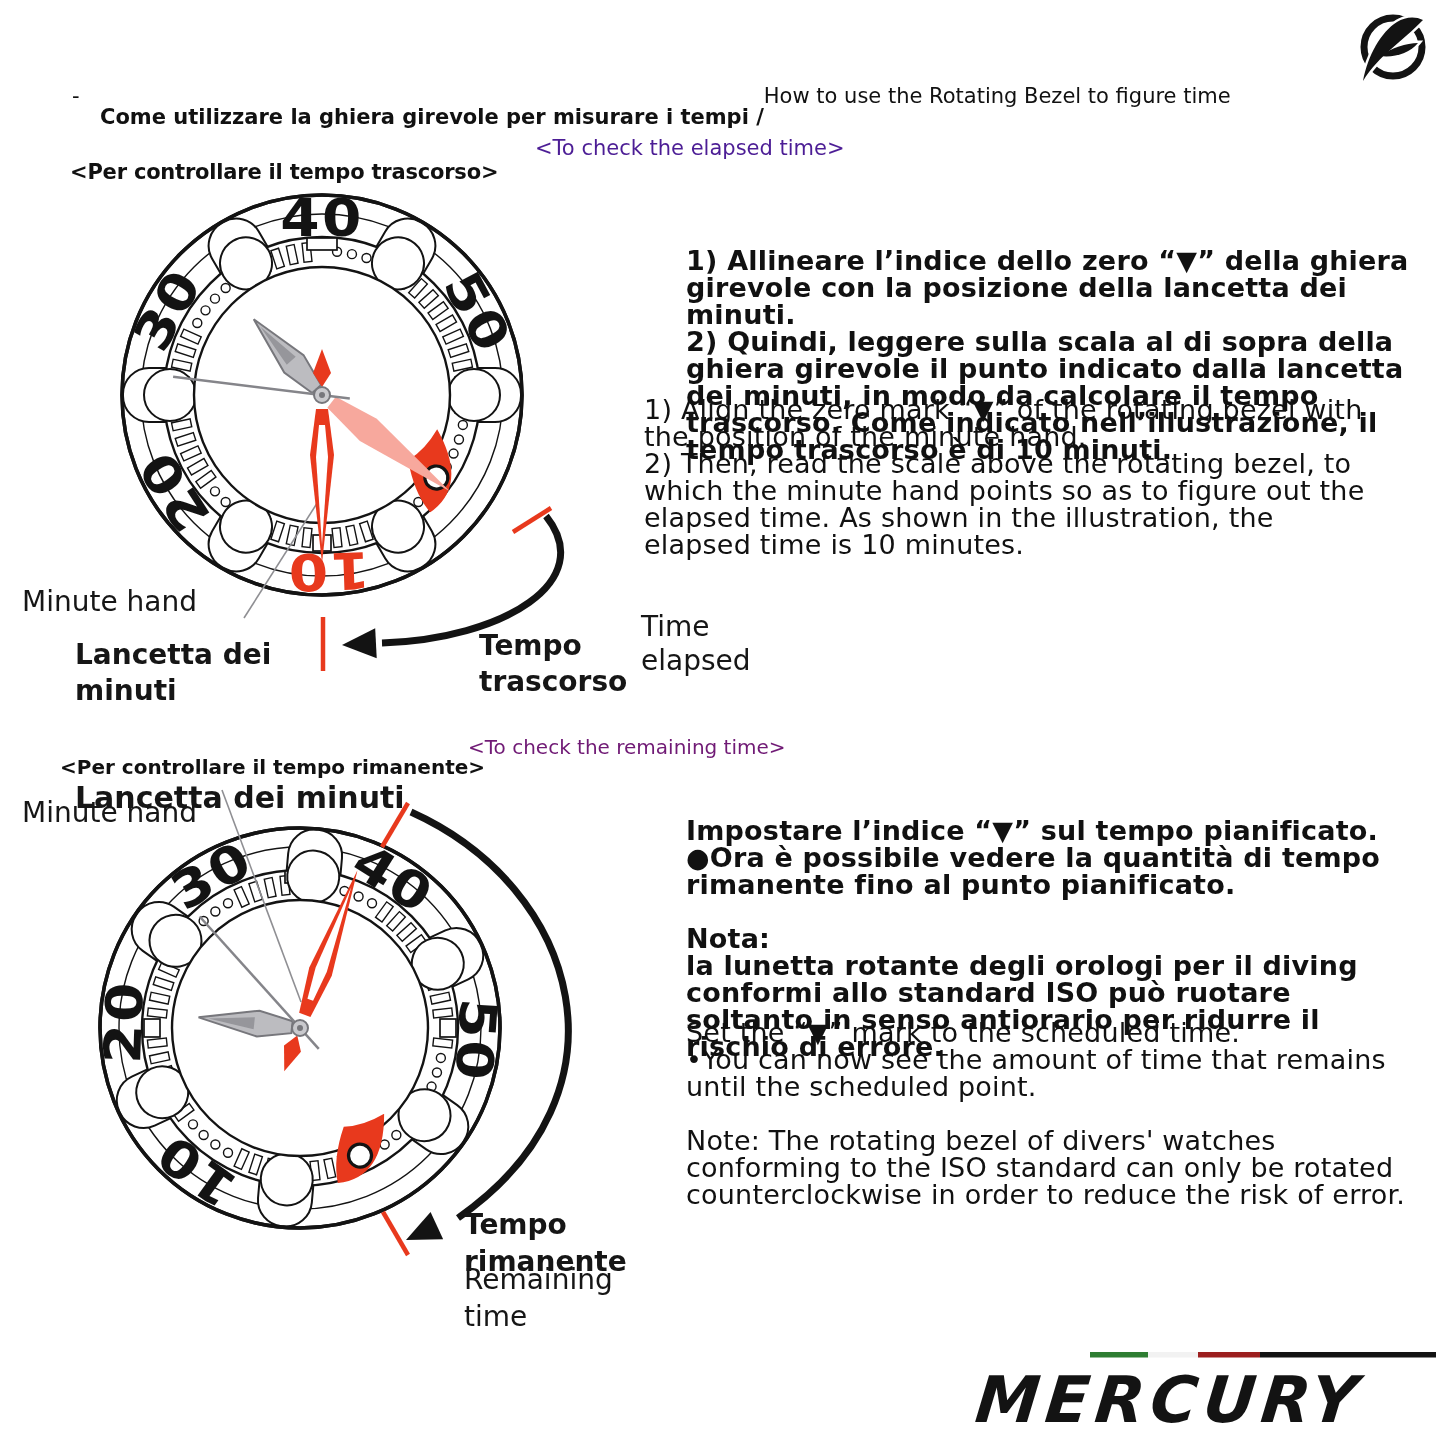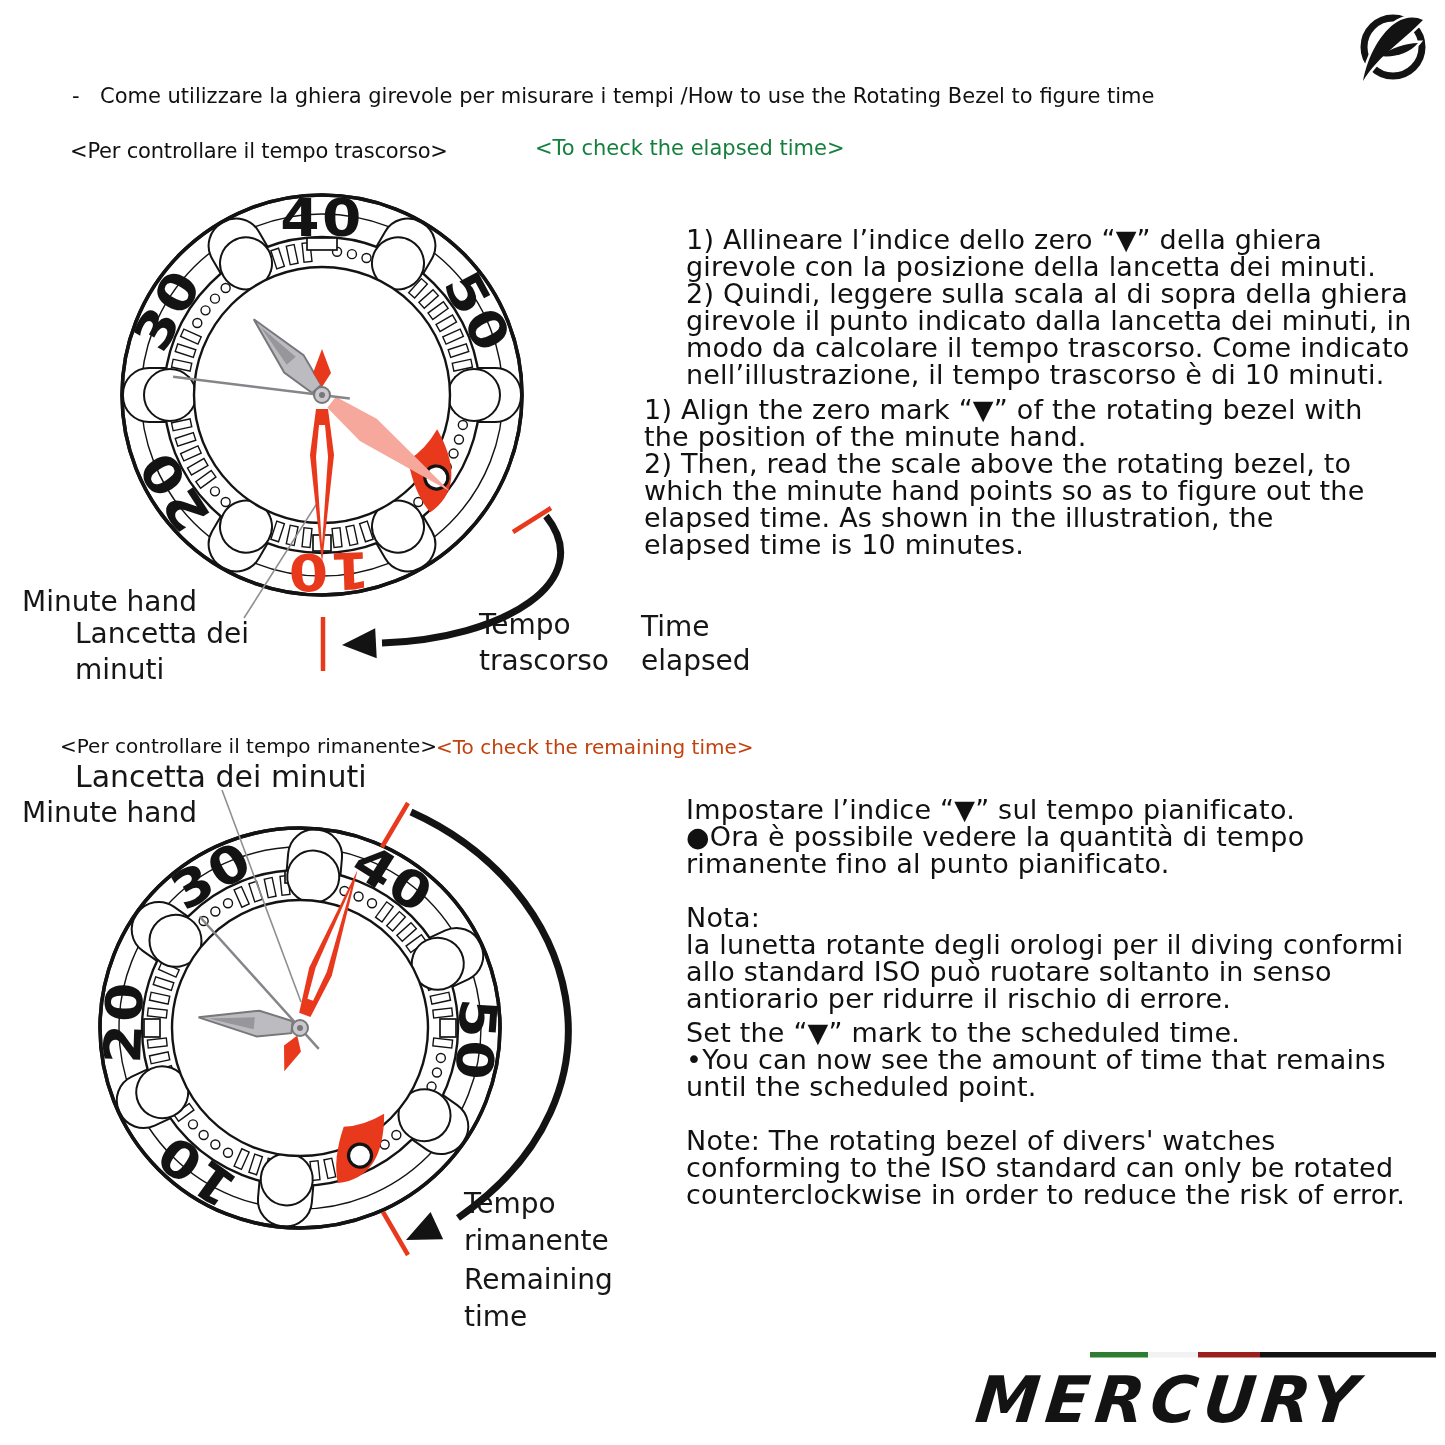--- a/index.html
+++ b/index.html
@@ -1,28 +1,28 @@
 <!DOCTYPE html>
 <html><head>
 <meta charset="utf-8">
 <style>
   html,body{margin:0;padding:0;background:#fff;}
   body{width:1445px;height:1445px;position:relative;font-family:"DejaVu Sans",sans-serif;color:#111;overflow:hidden;}
   .abs{position:absolute;}
   .pre{white-space:pre-line;}
-  .b{font-weight:normal;}
+  .b{font-weight:bold;margin-top:21px;}
   .title-row{left:72px;top:84px;font-size:21px;display:flex;gap:0;}
   .title-dash{width:28px;}
   .s1h-it{left:70px;top:139px;font-size:21px;letter-spacing:-0.2px;}
-  .s1h-en{left:535px;top:136px;font-size:21px;color:#15803d;}
+  .s1h-en{left:535px;top:136px;font-size:21px;color:#4c1d95;}
   .col{width:726px;font-size:27px;line-height:27px;letter-spacing:0.2px;}
   .col1-it{left:686px;top:226px;}
   .col1-en{left:644px;top:396px;}
   .s2h-it{left:60px;top:734px;font-size:20px;}
-  .s2h-en{left:436px;top:735px;font-size:20px;color:#c2410c;}
+  .s2h-en{left:468px;top:735px;font-size:20px;color:#701a75;}
   .col2-it{left:686px;top:796px;}
   .col2-en{left:686px;top:1019px;}
   .lbl{font-size:28px;line-height:34px;color:#161616;}
   .w1-minutehand{left:22px;top:585px;}
   .w1-lancetta{left:75px;top:616px;line-height:36px;}
   .w1-tempo{left:479px;top:607px;line-height:36px;}
   .w1-time{left:641px;top:610px;line-height:34px;}
   .w2-lancetta{left:75px;top:760px;font-size:30px;}
   .w2-minutehand{left:22px;top:796px;}
   .w2-tempo{left:464px;top:1185px;line-height:37px;}

